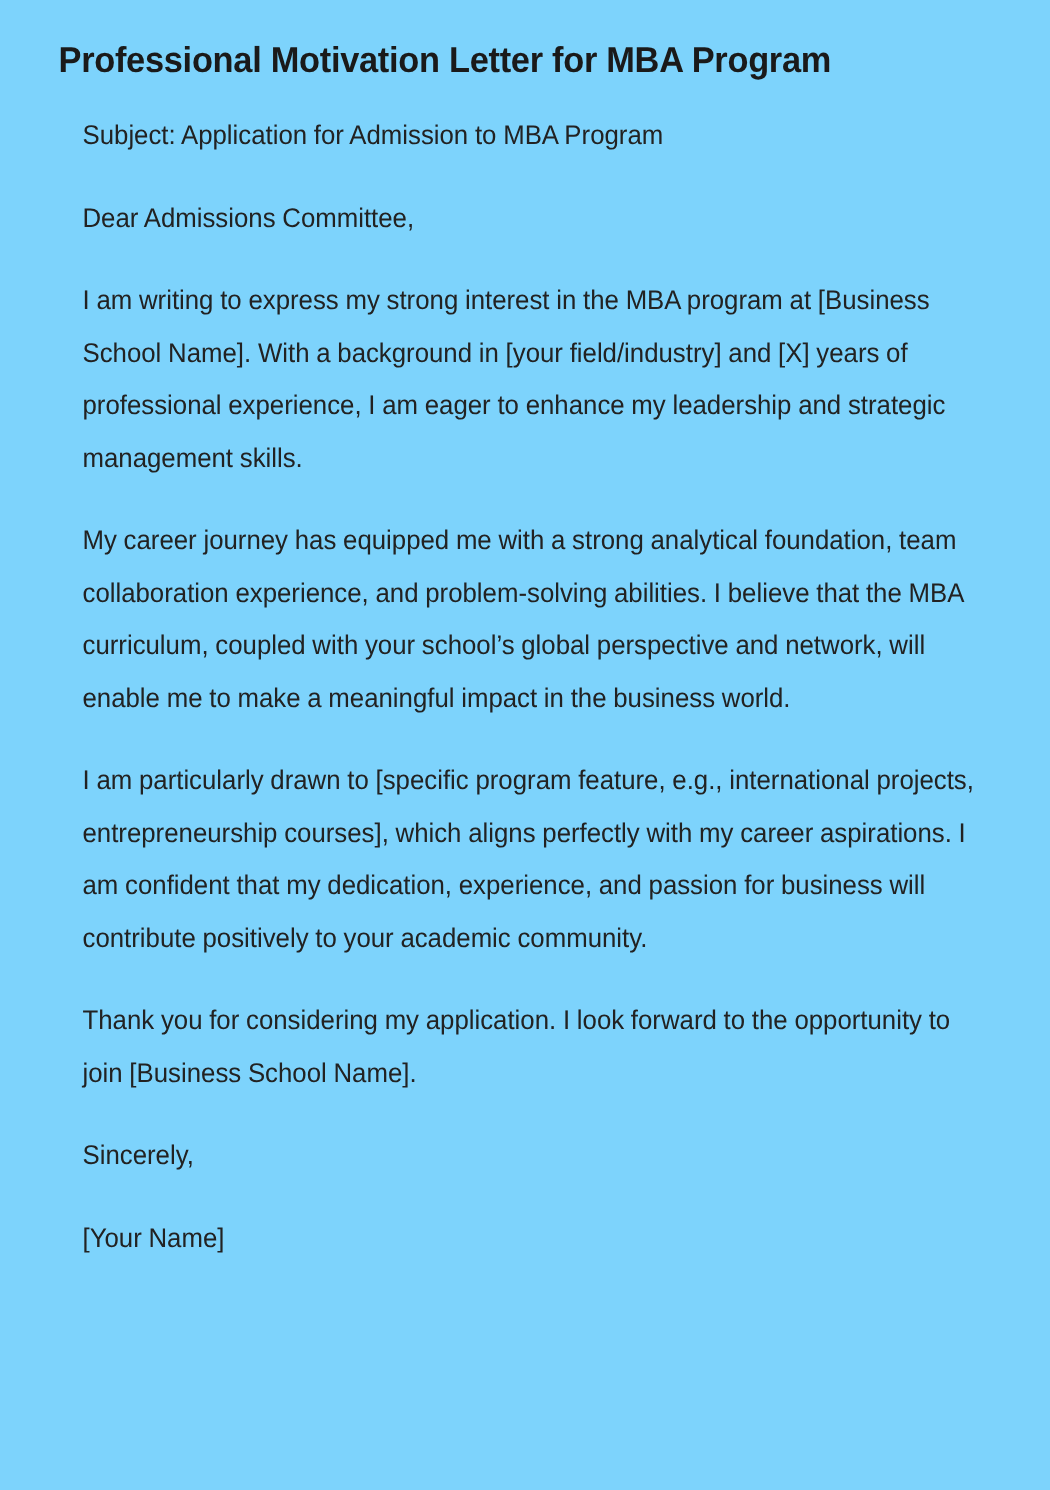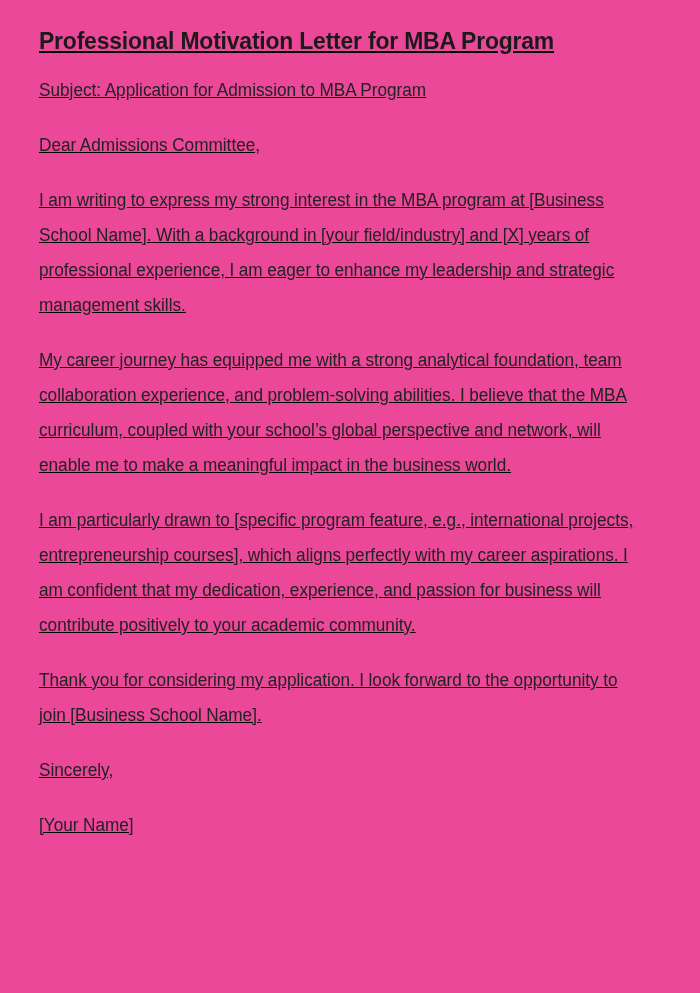--- a/index.html
+++ b/index.html
@@ -13,41 +13,40 @@
     height: 993px;
     overflow: hidden;
     font-family: "Liberation Sans", "DejaVu Sans", sans-serif;
     -webkit-font-smoothing: antialiased;
   }
 
   .page {
     box-sizing: border-box;
     width: 700px;
     height: 993px;
-    background: #ec4899;
+    background: #7dd3fc;
     padding: 0 40px 0 39px;
-    text-decoration: underline;
   }
 
   .doc-title {
     margin: 0;
     padding: 0;
     font-size: 24px;
     font-weight: 700;
     line-height: 30px;
     color: #1a1a1a;
     letter-spacing: -0.2px;
     transform: scaleX(0.955);
     transform-origin: left center;
     padding-top: 26px;
     white-space: nowrap;
   }
 
   .letter-body {
-    margin: 0;
+    margin: 16px;
     padding: 0;
   }
 
   .para {
     margin: 0;
     padding: 0;
     font-size: 18px;
     line-height: 35px;
     color: #222222;
     letter-spacing: 0px;

